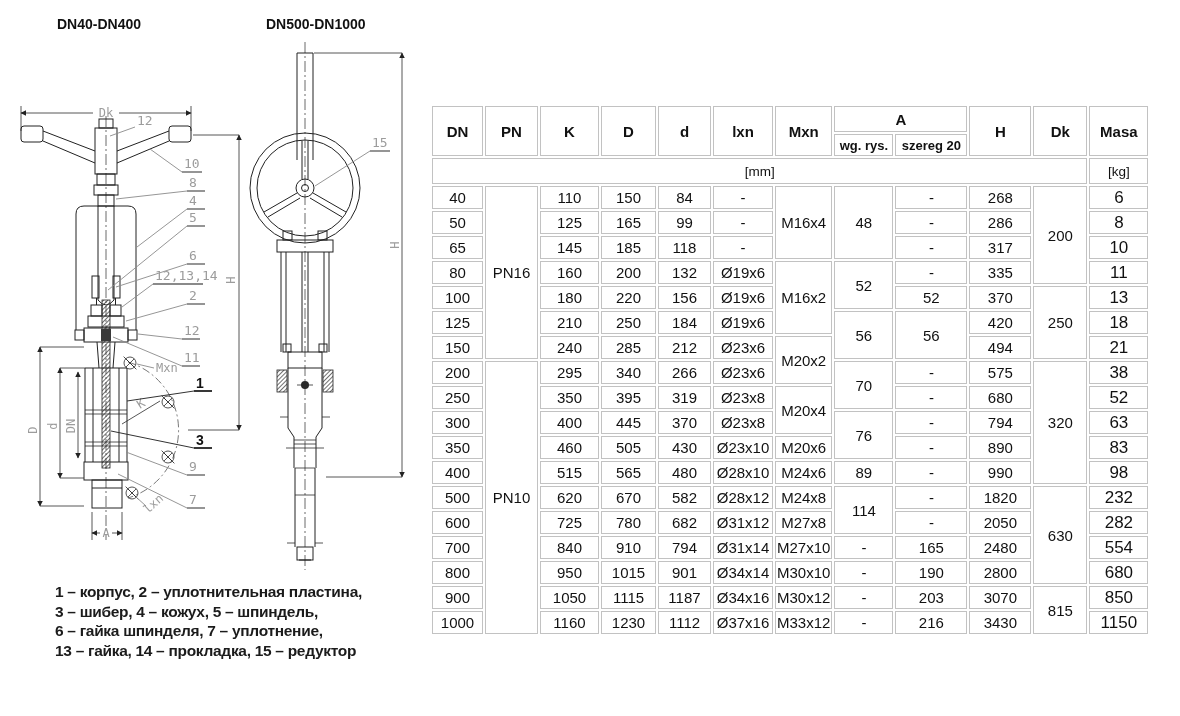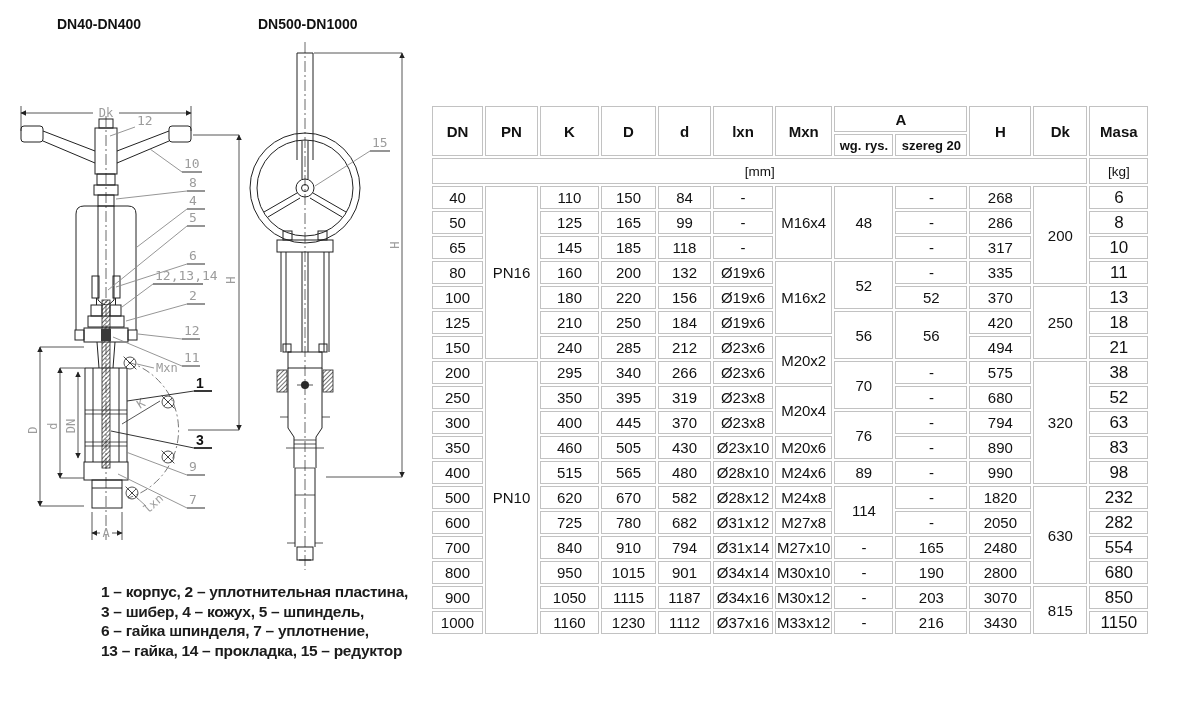--- a/index.html
+++ b/index.html
@@ -1,26 +1,26 @@
 <!DOCTYPE html>
 <html><head>
 <meta charset="utf-8">
 <style>
   html,body{margin:0;padding:0;background:#ffffff;}
   body{width:1180px;height:716px;font-family:"Liberation Sans",sans-serif;}
   .canvas{position:relative;width:1180px;height:712px;background:#fff;overflow:hidden;}
 
   .dwg-title{position:absolute;font-size:14px;font-weight:bold;color:#111;white-space:nowrap;}
   #title-left{left:57px;top:16px;}
-  #title-right{left:258px;top:16px;}
+  #title-right{left:266px;top:16px;}
 
   #drawing-svg{position:absolute;left:0;top:0;}
 
   #legend{position:absolute;left:55px;top:582px;font-size:15.5px;font-weight:700;
-          color:#1b1b1b;line-height:19.5px;letter-spacing:-0.3px;white-space:nowrap;margin-left:46px;}
+          color:#1b1b1b;line-height:19.5px;letter-spacing:-0.3px;white-space:nowrap;}
 
   table.spec{position:absolute;left:430px;top:104px;border-collapse:separate;border-spacing:2px;
              table-layout:fixed;}
   table.spec th,table.spec td{border:1px solid #c2c2c2;background:#fff;text-align:center;
              vertical-align:middle;padding:0 1px;color:#111;box-sizing:border-box;overflow:hidden;}
   table.spec th{font-size:15px;font-weight:bold;height:26px;}
   table.spec th.sub{font-size:13px;height:22px;}
   table.spec td{font-size:15px;height:23px;}
   table.spec td.units{font-size:13.5px;height:26px;}
   table.spec td.masa{font-size:17px;}

